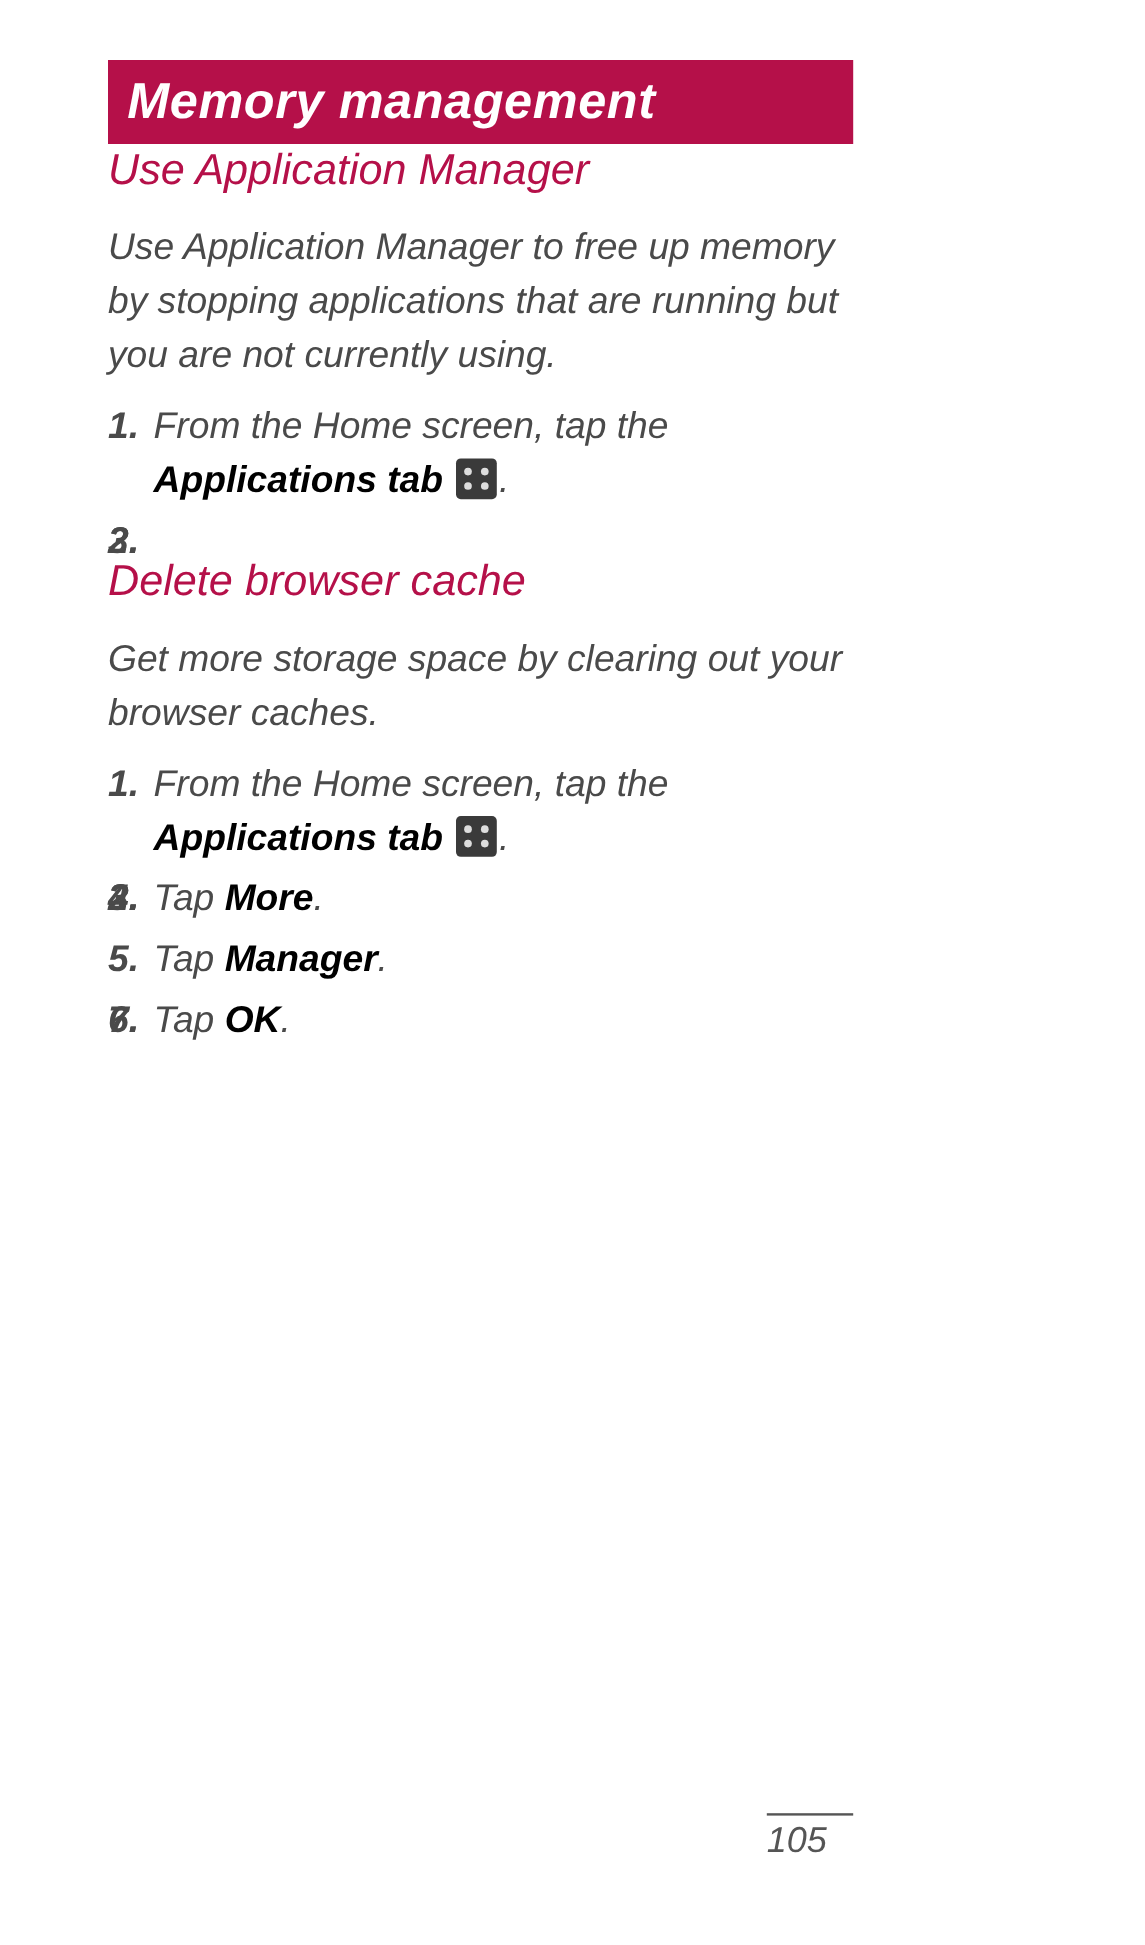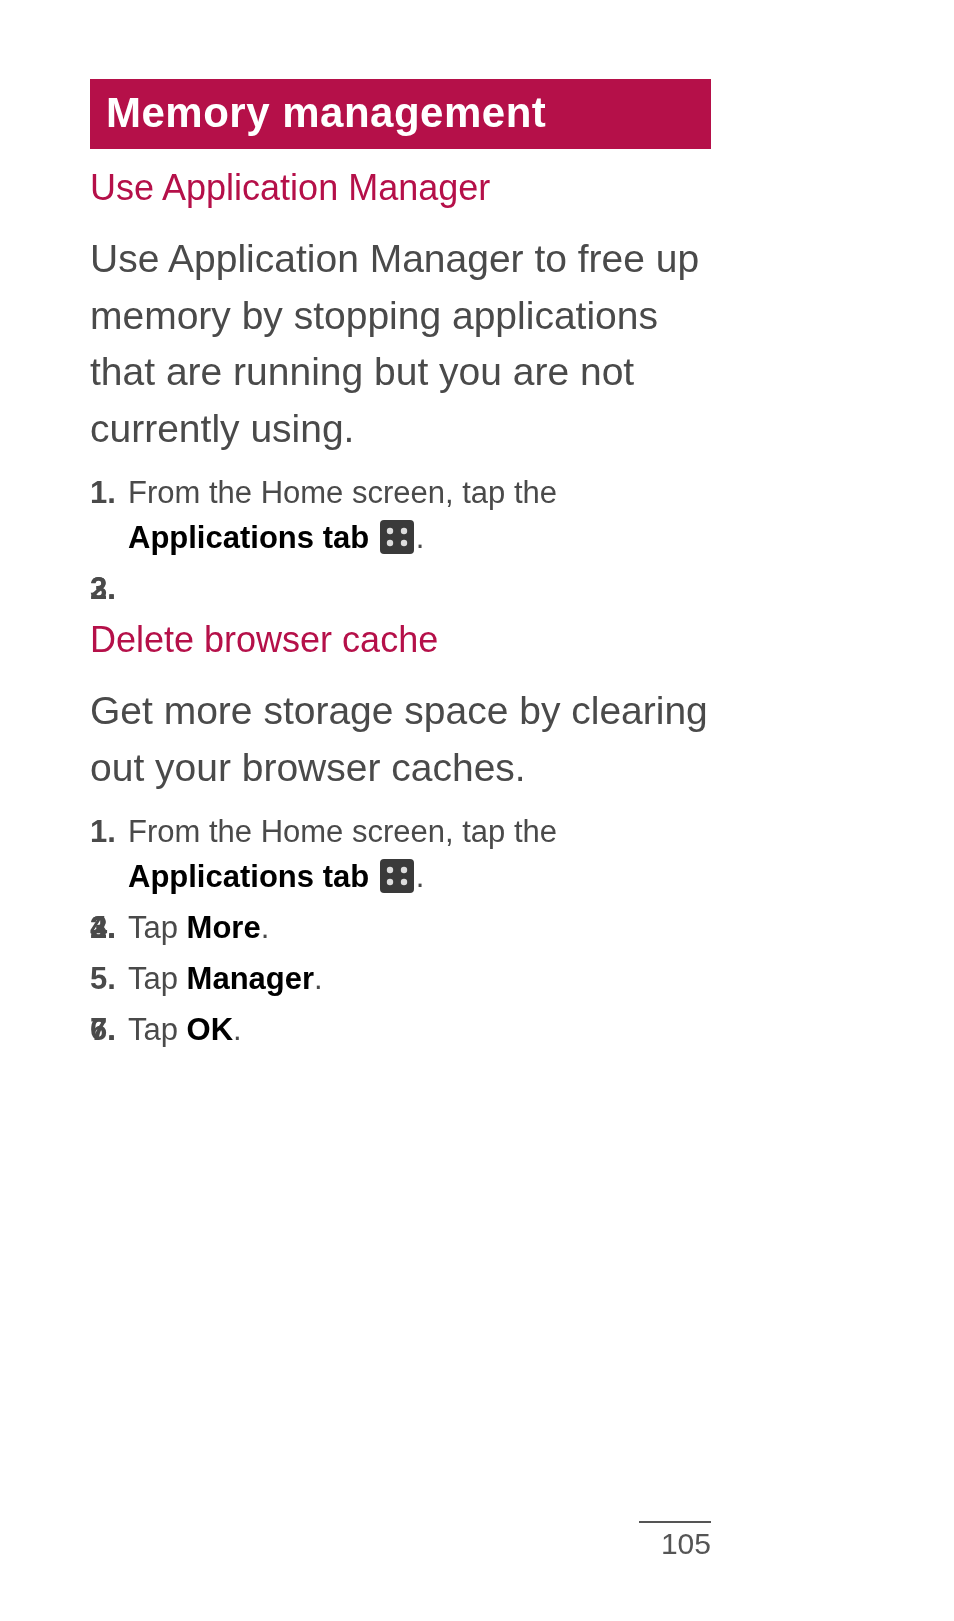--- a/index.html
+++ b/index.html
@@ -1,30 +1,30 @@
 <!DOCTYPE html>
 <html><head>
 <meta charset="utf-8">
 <style>
   * { box-sizing: border-box; margin: 0; padding: 0; }
   html, body { width: 954px; height: 1621px; background: #fff; font-family: "Helvetica Neue", Helvetica, Arial, sans-serif; color: #4a4a4a; }
-  .page { position: relative; width: 801px; height: 1621px; padding: 79px 90px 0 90px; }
+  .page { position: relative; width: 801px; height: 1621px; padding: 50px 90px 0 90px; font-style: italic; }
   .title-bar { background: #b51049; color: #fff; font-weight: 600; font-size: 42px; padding: 10px 16px 12px 16px; letter-spacing: 0.5px; }
-  .section-heading { color: #b51049; font-size: 36px; font-weight: 400; margin-top: 18px; margin-bottom: 22px; }
-  .section-heading.second { margin-top: 58px; }
-  .body-text { font-size: 39px; line-height: 1.45; font-weight: 300; margin-bottom: 14px; }
+  .section-heading { color: #b51049; font-size: 36px; font-weight: 400; margin-bottom: 22px; }
+  .section-heading.second { margin-top: 40px; }
+  .body-text { font-size: 31px; line-height: 1.45; font-weight: 300; margin-bottom: 14px; }
   ol.steps { list-style: none; padding-left: 0; }
   ol.steps li { font-size: 31px; line-height: 1.45; font-weight: 300; padding-left: 38px; position: relative; margin-bottom: 6px; }
   ol.steps li .num { position: absolute; left: 0; top: 0; font-weight: 700; font-family: Arial, sans-serif; }
   .b { font-weight: 700; color: #000000; }
   .icon-apps { display: inline-block; width: 34px; height: 34px; background: #3a3a3a; border-radius: 4px; vertical-align: -6px; position: relative; margin: 0 2px; }
   .icon-apps svg { position: absolute; top: 0; left: 0; }
   .icon-menu { display: inline-block; width: 34px; height: 30px; background: #7a7a7a; vertical-align: -5px; position: relative; margin: 0 2px; }
   .icon-menu svg { position: absolute; top: 0; left: 0; }
-  .page-number-wrap { position: absolute; right: 90px; bottom: 60px; text-align: right; }
+  .page-number-wrap { position: absolute; right: 90px; bottom: 70px; }
   .page-number-wrap .rule { border-top: 2px solid #555; width: 72px; margin-left: auto; margin-bottom: 4px; }
   .page-number { font-size: 30px; color: #555; font-weight: 300; }
 </style>
 </head>
 <body>
 
 <div class="page">
 
   <div class="title-bar">
     <span>Memory management</span>

